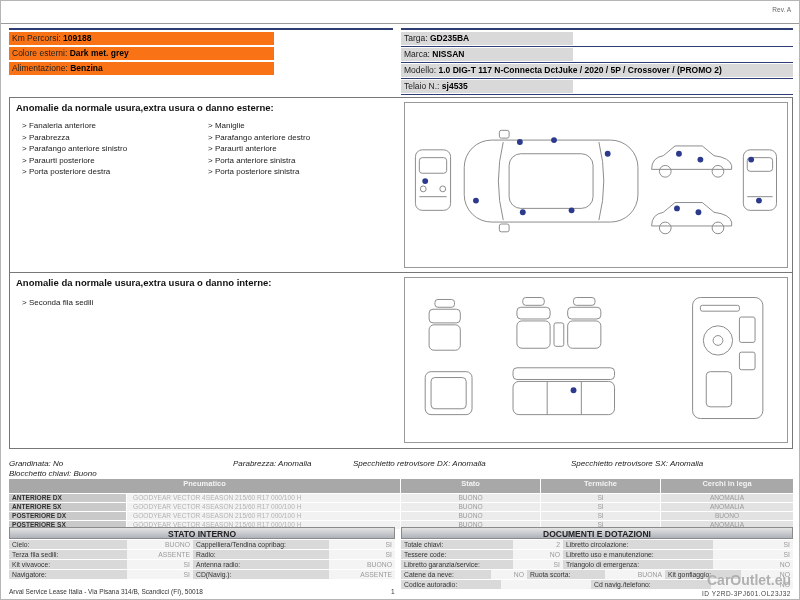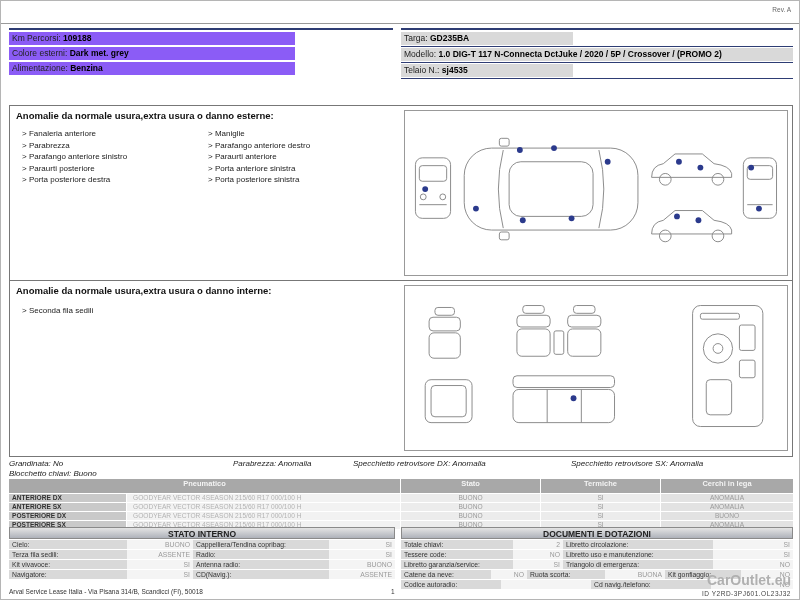--- a/index.html
+++ b/index.html
@@ -7,28 +7,28 @@
         font-family:"Liberation Sans",sans-serif;border:1px solid #b5b5b5;box-sizing:border-box;overflow:hidden;}
   
   .hdr{position:absolute;top:3px;left:10px;right:8px;display:flex;justify-content:space-between;align-items:flex-start;}
   .title{color:#1d6d5e;font-weight:bold;font-size:13px;letter-spacing:1px;margin-top:28px;}
   .rev{color:#666;font-size:6.5px;margin-top:2px;}
   .hline{position:absolute;top:22px;left:0;width:800px;border-top:1px solid #999;}
   
   .info-col{position:absolute;top:27px;border-top:2px solid #2e3d74;padding-top:2px;box-sizing:border-box;}
   #info-left{left:8px;width:384px;}
   #info-right{left:400px;width:392px;}
-  .lrow{width:286px;background:#8b5cf6;font-size:8.5px;line-height:11px;padding:1px 3px;margin-bottom:2px;box-sizing:border-box;}
+  .lrow{width:265px;background:#f97316;font-size:8.5px;line-height:11px;padding:1px 3px;margin-bottom:2px;box-sizing:border-box;}
   .rrow{width:392px;border-bottom:1px solid #2e3d74;padding-bottom:1px;margin-bottom:1px;box-sizing:border-box;}
   .rbar{background:#d9d9d9;width:172px;font-size:8.5px;line-height:11px;padding:1px 3px;box-sizing:border-box;}
   .rbar.wide{width:392px;}
   .lab{color:#222;}
   .val{font-weight:bold;color:#000;}
   
-  .anom-box{position:absolute;left:8px;top:104px;width:784px;height:352px;border:1px solid #777;box-sizing:border-box;}
+  .anom-box{position:absolute;left:8px;top:96px;width:784px;height:352px;border:1px solid #777;box-sizing:border-box;}
   .anom-sec{position:relative;height:175px;box-sizing:border-box;}
   #sec-ext{border-bottom:1px solid #777;}
   .anom-title{position:absolute;left:6px;top:4px;font-size:9.5px;font-weight:bold;color:#111;}
   .anom-col{position:absolute;top:22px;font-size:8px;color:#222;line-height:11.5px;}
   #ext-col1{left:12px;} #ext-col2{left:198px;} #int-col1{left:12px;top:24px;}
   .itm::before{content:">\00a0 ";color:#222;}
   .diag{position:absolute;right:4px;top:4px;width:382px;height:164px;border:1px solid #999;background:#fff;}
   .diag svg .ln{stroke:#8a8a8a;fill:none;stroke-width:1;}
   .diag svg .dot{fill:#2b3a8c;stroke:none;}
   
@@ -86,20 +86,26 @@
       <span class="lab">Alimentazione:</span>
       <span class="val">Benzina</span>
     </div>
   </div>
 
   <div class="info-col" id="info-right">
     <div class="rrow">
         <div class="rbar">
       <span class="lab">Targa:</span>
       <span class="val">GD235BA</span>
+    </div>
+      </div>
+    <div class="rrow">
+        <div class="rbar">
+      <span class="lab">Marca:</span>
+      <span class="val">NISSAN</span>
     </div>
       </div>
     <div class="rrow">
         <div class="rbar wide">
       <span class="lab">Modello:</span>
       <span class="val">1.0 DIG-T 117 N-Connecta DctJuke / 2020 / 5P / Crossover / (PROMO 2)</span>
     </div>
       </div>
     <div class="rrow">
         <div class="rbar">

